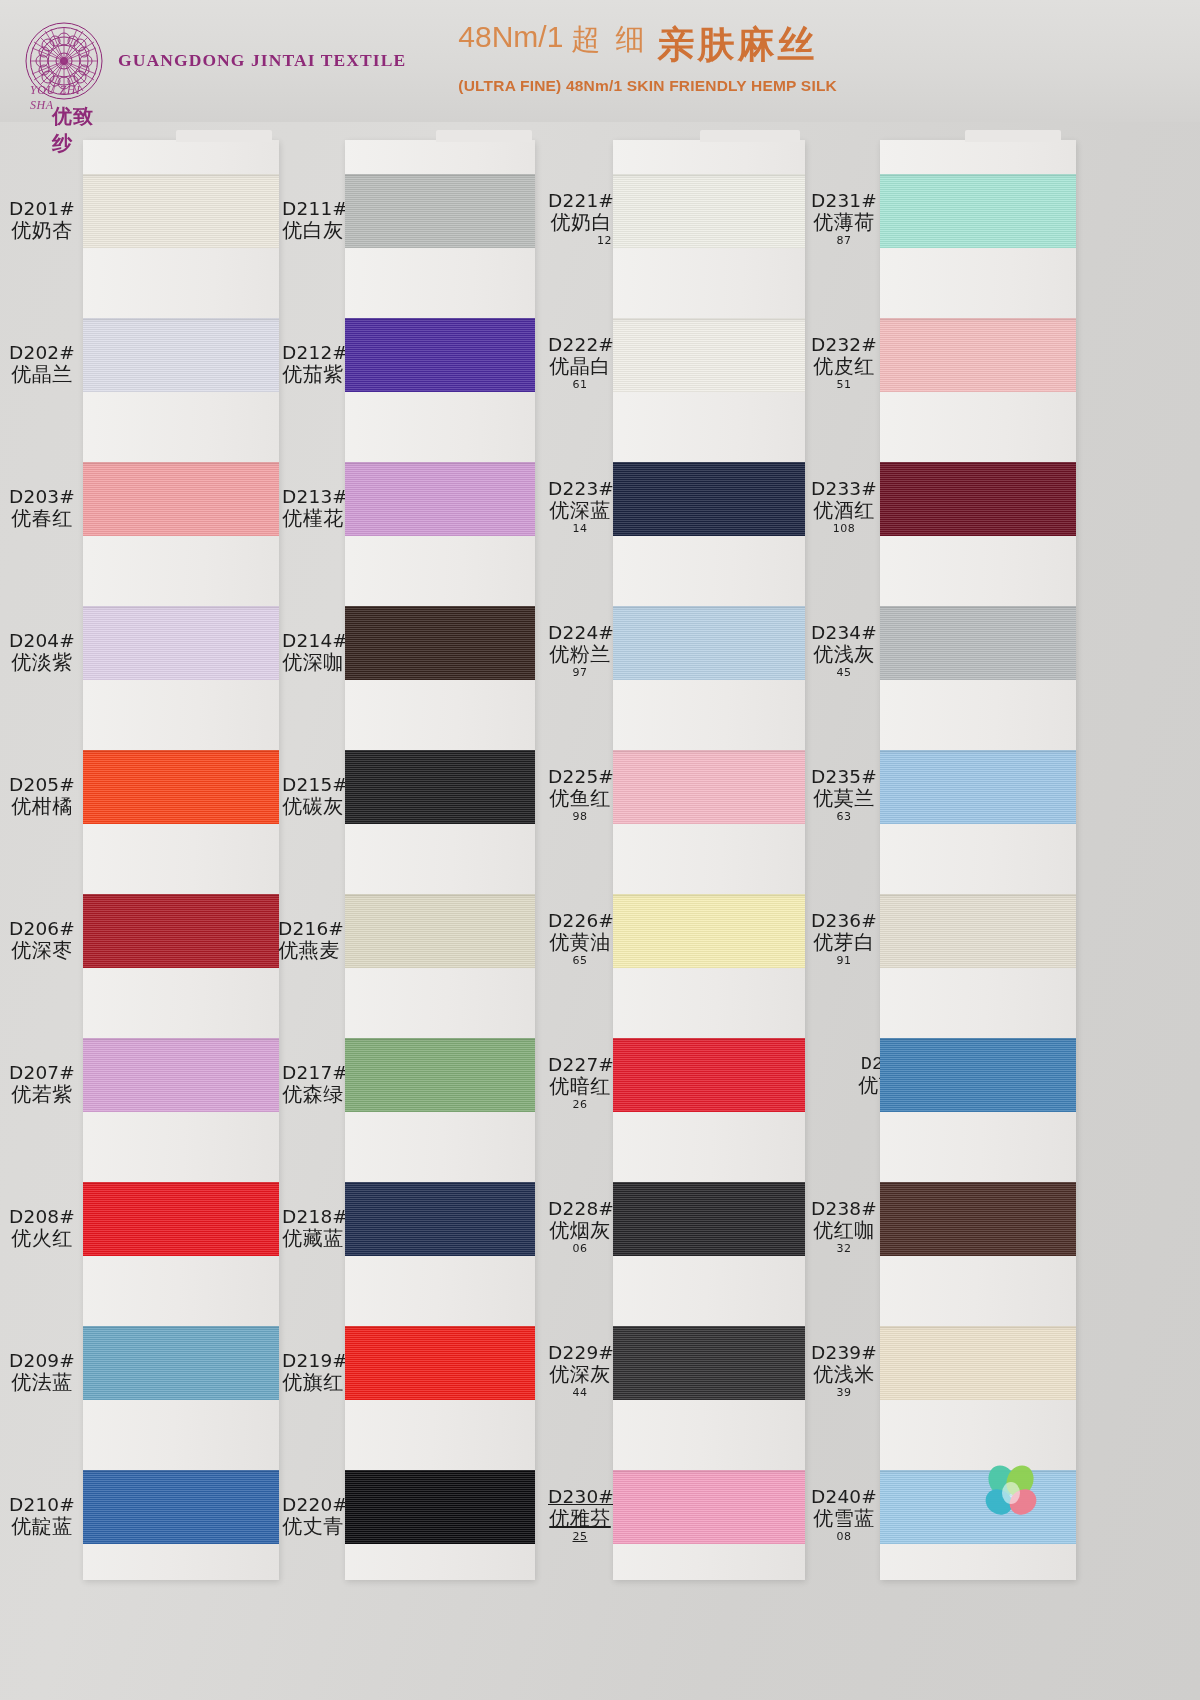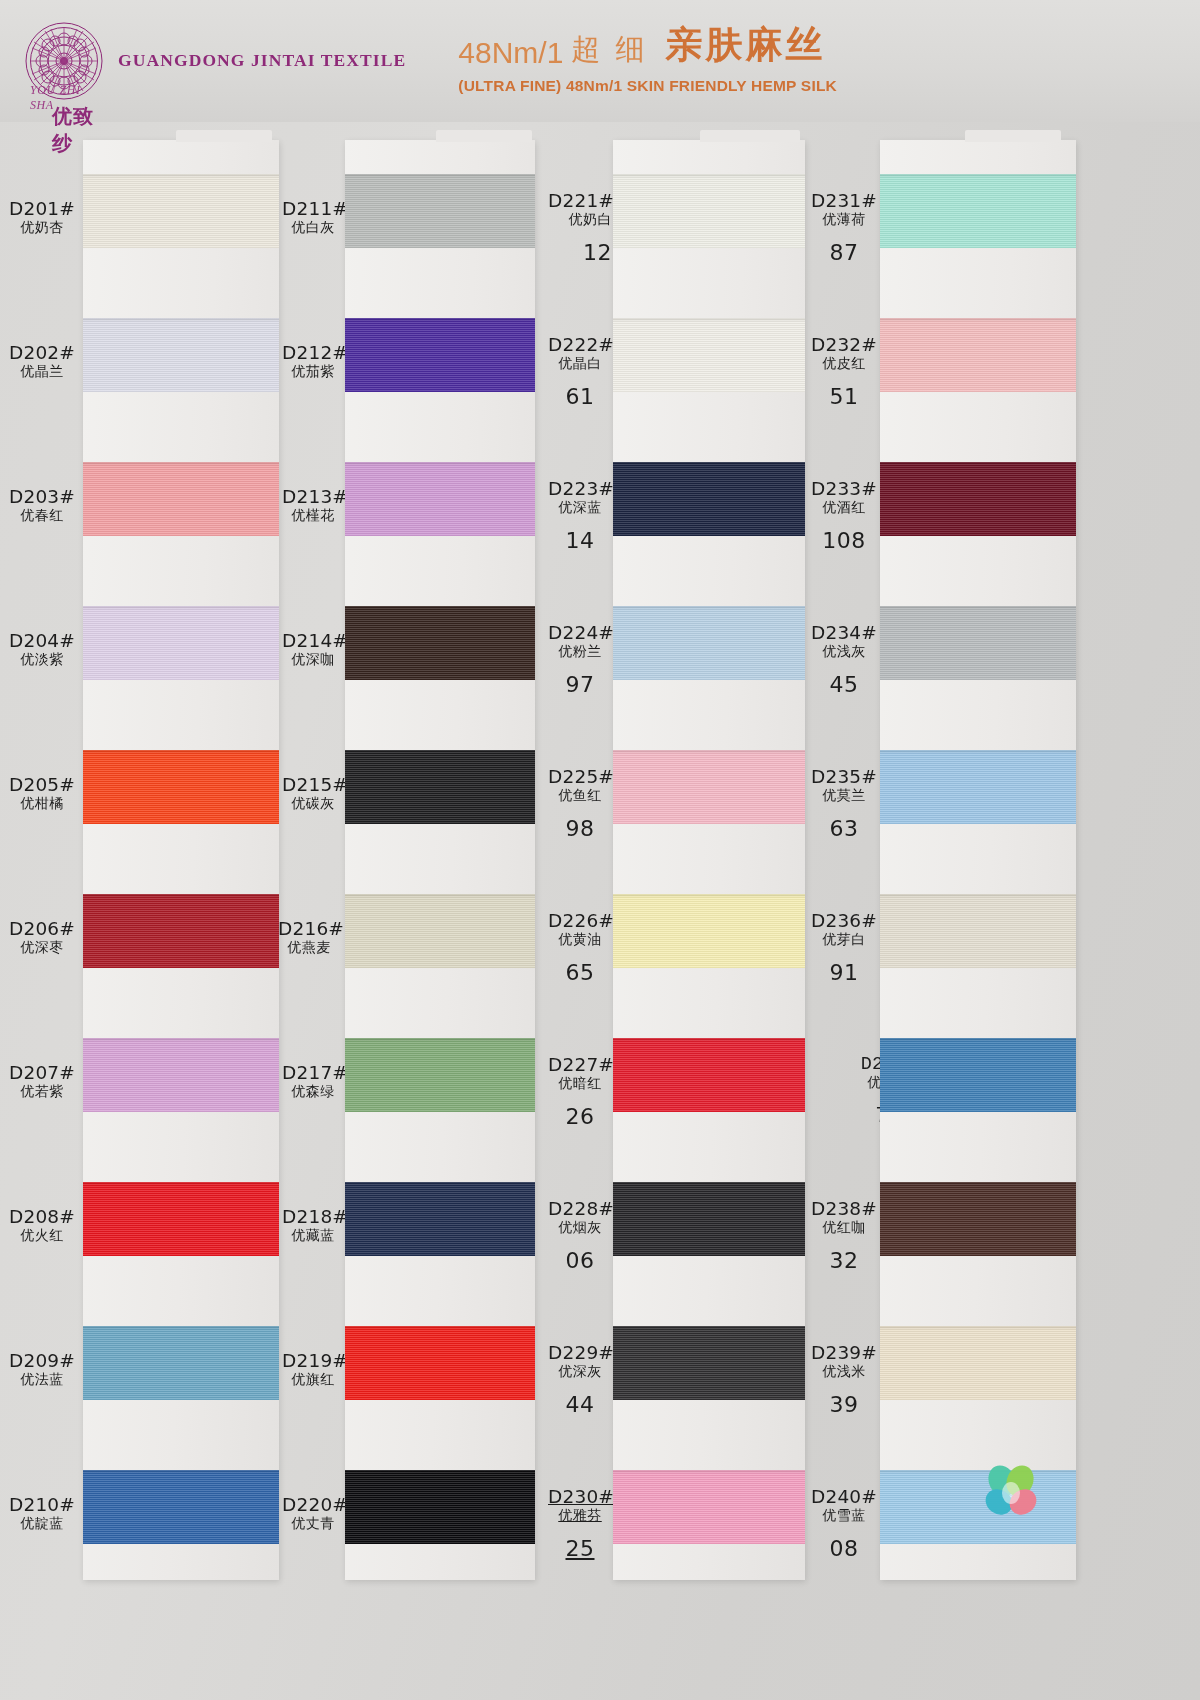--- a/index.html
+++ b/index.html
@@ -41,33 +41,33 @@
     font-size: 12px; font-style: italic; color: #9c3a84; letter-spacing: .6px;
   }
   .brand-sub2 {
     position: absolute; left: 28px; top: 82px;
     font-family: "DejaVu Sans", sans-serif;
     font-size: 20px; font-weight: 700; color: #8e2a78; letter-spacing: 1px;
   }
 
   .title-block { margin-left: 52px; position: relative; top: -4px; }
   .title-main {
-    display: flex; align-items: flex-end; white-space: nowrap;
+    display: flex; align-items: flex-start; white-space: nowrap;
   }
   .t-spec {
     font-family: "Liberation Sans", sans-serif;
     font-size: 30px; font-weight: 400; color: #d88a4e; letter-spacing: 0px;
   }
   .t-cn-thin {
     font-family: "DejaVu Sans", sans-serif;
     font-size: 29px; font-weight: 400; color: #d88a4e; margin-left: 8px; letter-spacing: 3px;
   }
   .t-cn-bold {
     font-family: Liberation Serif, serif;
-    font-size: 37px; font-weight: 700; color: #cf7236; margin-left: 18px; letter-spacing: 3px;
+    font-size: 37px; font-weight: 700; color: #cf7236; margin-left: 10px; letter-spacing: 3px;
   }
   .title-en {
     font-family: "Liberation Sans", sans-serif;
     font-size: 15.5px; font-weight: 700; color: #cf7236;
     letter-spacing: .2px; margin-top: 7px;
   }
 
   .comp-block { margin-left: 46px; position: relative; top: -2px; }
   .comp-line {
     font-family: "DejaVu Sans", sans-serif;
@@ -108,22 +108,22 @@
 
   .label {
     position: absolute;
     text-align: center;
     font-family: "DejaVu Sans", sans-serif;
     color: #1d1d1d;
     line-height: 1.16;
     white-space: nowrap;
   }
   .label .code { font-size: 18.5px; letter-spacing: .2px; }
-  .label .name { font-size: 14px; letter-spacing: .5px; }
-  .label .num  { font-size: 22px; letter-spacing: .5px; margin-top: 12px; }
+  .label .name { font-size: 20px; letter-spacing: .5px; }
+  .label .num  { font-size: 11px; letter-spacing: .5px; }
 
   
   .corner-logo {
     position: absolute; left: 975px; top: 1455px;
     width: 72px; height: 72px; opacity: .95;
   }
 </style>
 </head>
 <body>
 

